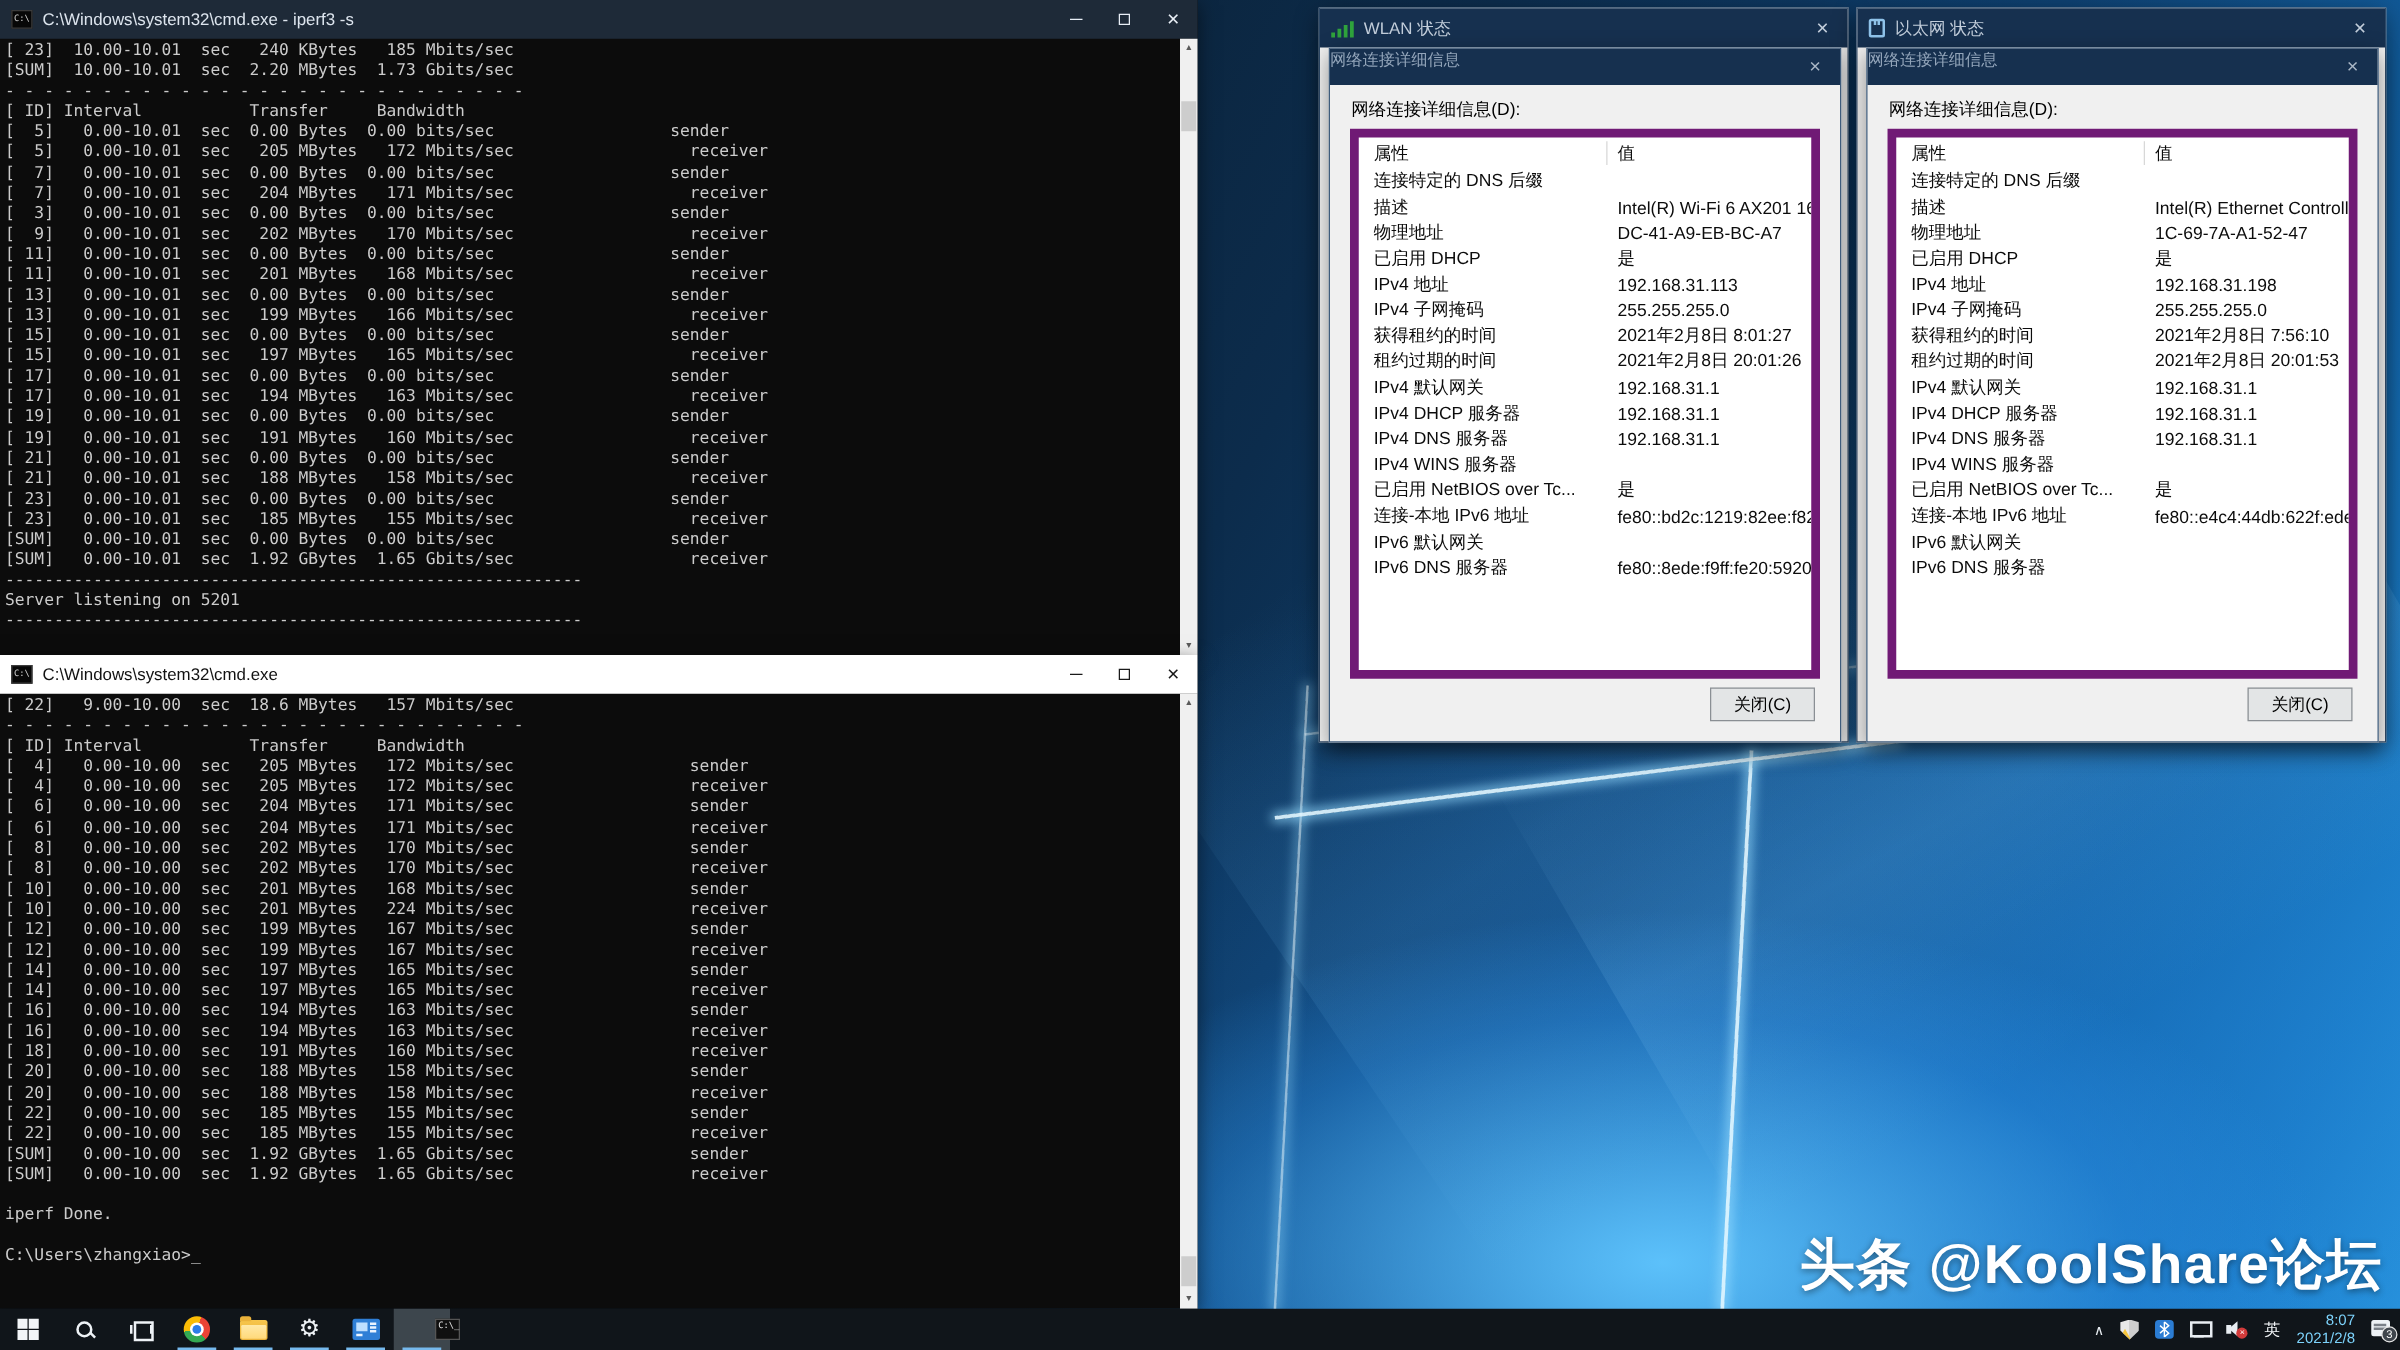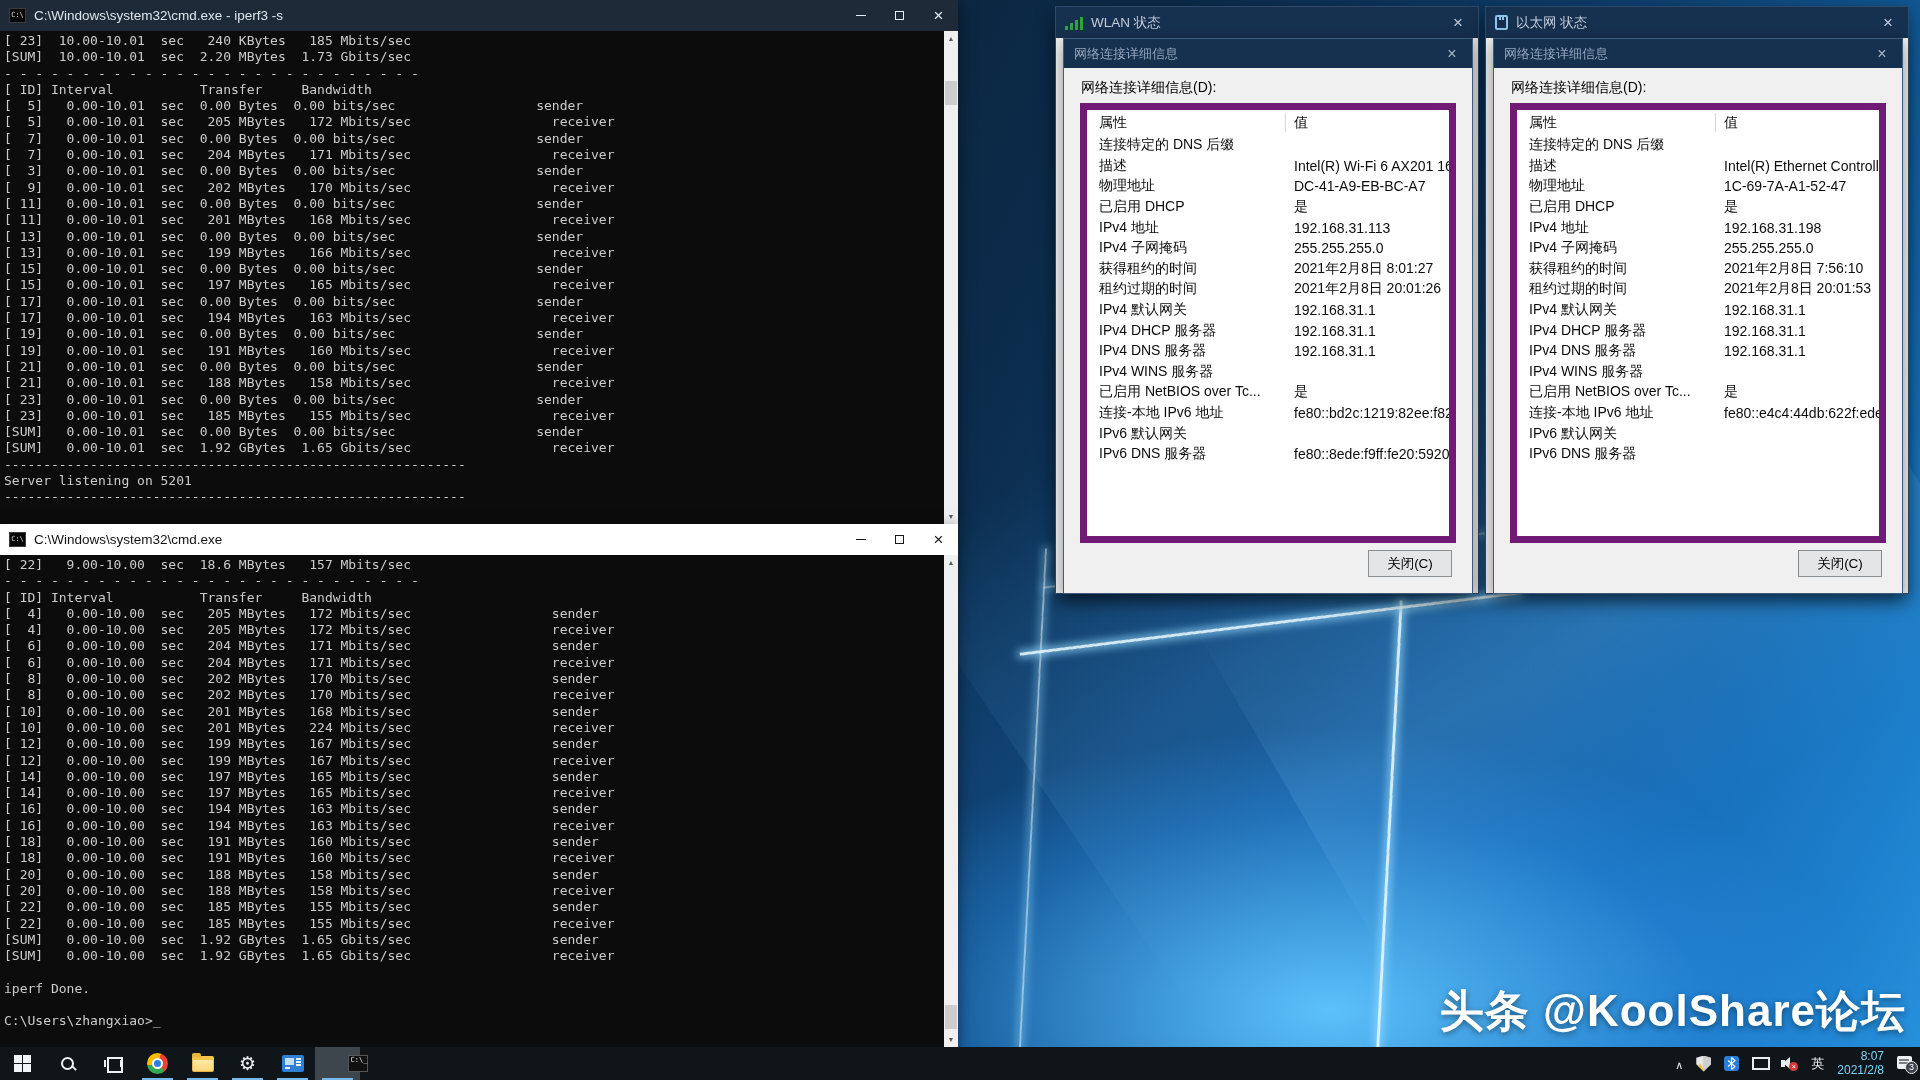--- a/index.html
+++ b/index.html
@@ -77,22 +77,22 @@
   .obar { height:31px; background:#16304f; color:#c2cdda; display:flex; align-items:center;
           font-size:13.5px; padding-left:9px; }
   .obar .oclose { margin-left:auto; width:40px; height:100%; display:flex; align-items:center;
                   justify-content:center; color:#c2cdda; }
   .oclose::before { content:"×"; font-size:17px; }
 
   .win-inner { position:absolute; width:410px; height:556px; background:#f0f0f0;
                border:1px solid #3f5c7c; box-shadow:0 5px 16px rgba(0,0,0,.4); }
   #wlanInner { left:1063px; top:38px; }
   #ethInner  { left:1493px; top:38px; }
-  .ibar { height:29px; background:#16304f; color:#93a5ba; display:flex; align-items:center;
-          font-size:13px; padding-left:10px; }
+  .ibar { height:29px; background:#16304f; color:#93a5ba; display:flex; 
+          font-size:13px; }
   .ibar .iclose { margin-left:auto; width:40px; height:100%; display:flex; align-items:center;
                   justify-content:center; color:#aab7c6; }
   .iclose::before { content:"×"; font-size:16px; }
 
   .dlabel { position:absolute; left:17px; top:40px; font-size:14px; color:#000; }
   .dlist  { position:absolute; left:16px; right:16px; top:64px; height:440px; background:#fff;
             border:7px solid #701a75; font-size:14px; color:#0c0c0c; overflow:hidden; }
   .lheader { display:flex; height:25px; align-items:center; }
   .hprop { width:198px; padding-left:12px; }
   .hval  { flex:1; padding-left:8px; border-left:1px solid #d8d8d8; height:19px; line-height:19px; }
@@ -278,21 +278,20 @@
           <div class="tline">[  8]   0.00-10.00  sec   202 MBytes   170 Mbits/sec                  sender</div>
           <div class="tline">[  8]   0.00-10.00  sec   202 MBytes   170 Mbits/sec                  receiver</div>
           <div class="tline">[ 10]   0.00-10.00  sec   201 MBytes   168 Mbits/sec                  sender</div>
           <div class="tline">[ 10]   0.00-10.00  sec   201 MBytes   224 Mbits/sec                  receiver</div>
           <div class="tline">[ 12]   0.00-10.00  sec   199 MBytes   167 Mbits/sec                  sender</div>
           <div class="tline">[ 12]   0.00-10.00  sec   199 MBytes   167 Mbits/sec                  receiver</div>
           <div class="tline">[ 14]   0.00-10.00  sec   197 MBytes   165 Mbits/sec                  sender</div>
           <div class="tline">[ 14]   0.00-10.00  sec   197 MBytes   165 Mbits/sec                  receiver</div>
           <div class="tline">[ 16]   0.00-10.00  sec   194 MBytes   163 Mbits/sec                  sender</div>
           <div class="tline">[ 16]   0.00-10.00  sec   194 MBytes   163 Mbits/sec                  receiver</div>
-          <div class="tline">[ 18]   0.00-10.00  sec   191 MBytes   160 Mbits/sec                  sender</div>
           <div class="tline">[ 18]   0.00-10.00  sec   191 MBytes   160 Mbits/sec                  receiver</div>
           <div class="tline">[ 20]   0.00-10.00  sec   188 MBytes   158 Mbits/sec                  sender</div>
           <div class="tline">[ 20]   0.00-10.00  sec   188 MBytes   158 Mbits/sec                  receiver</div>
           <div class="tline">[ 22]   0.00-10.00  sec   185 MBytes   155 Mbits/sec                  sender</div>
           <div class="tline">[ 22]   0.00-10.00  sec   185 MBytes   155 Mbits/sec                  receiver</div>
           <div class="tline">[SUM]   0.00-10.00  sec  1.92 GBytes  1.65 Gbits/sec                  sender</div>
           <div class="tline">[SUM]   0.00-10.00  sec  1.92 GBytes  1.65 Gbits/sec                  receiver</div>
           <div class="tline"></div>
           <div class="tline">iperf Done.</div>
           <div class="tline"></div>

